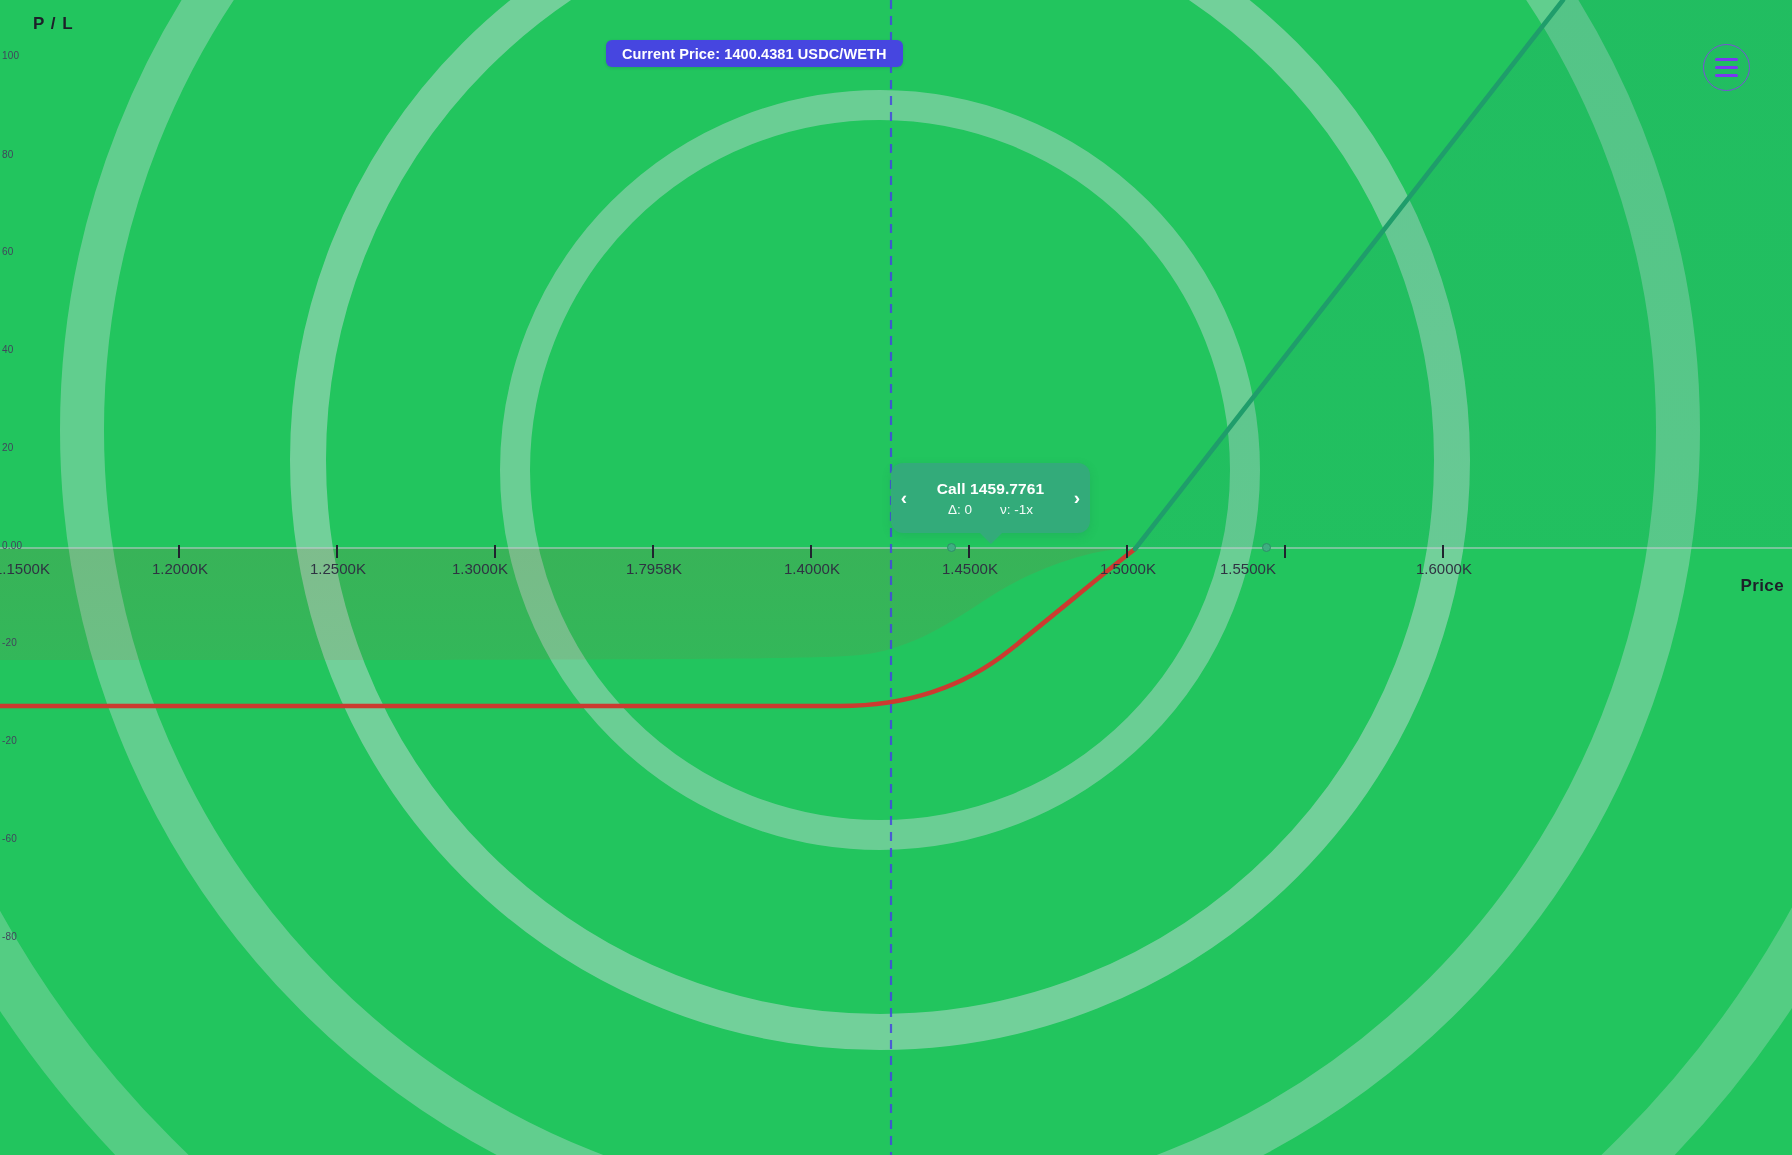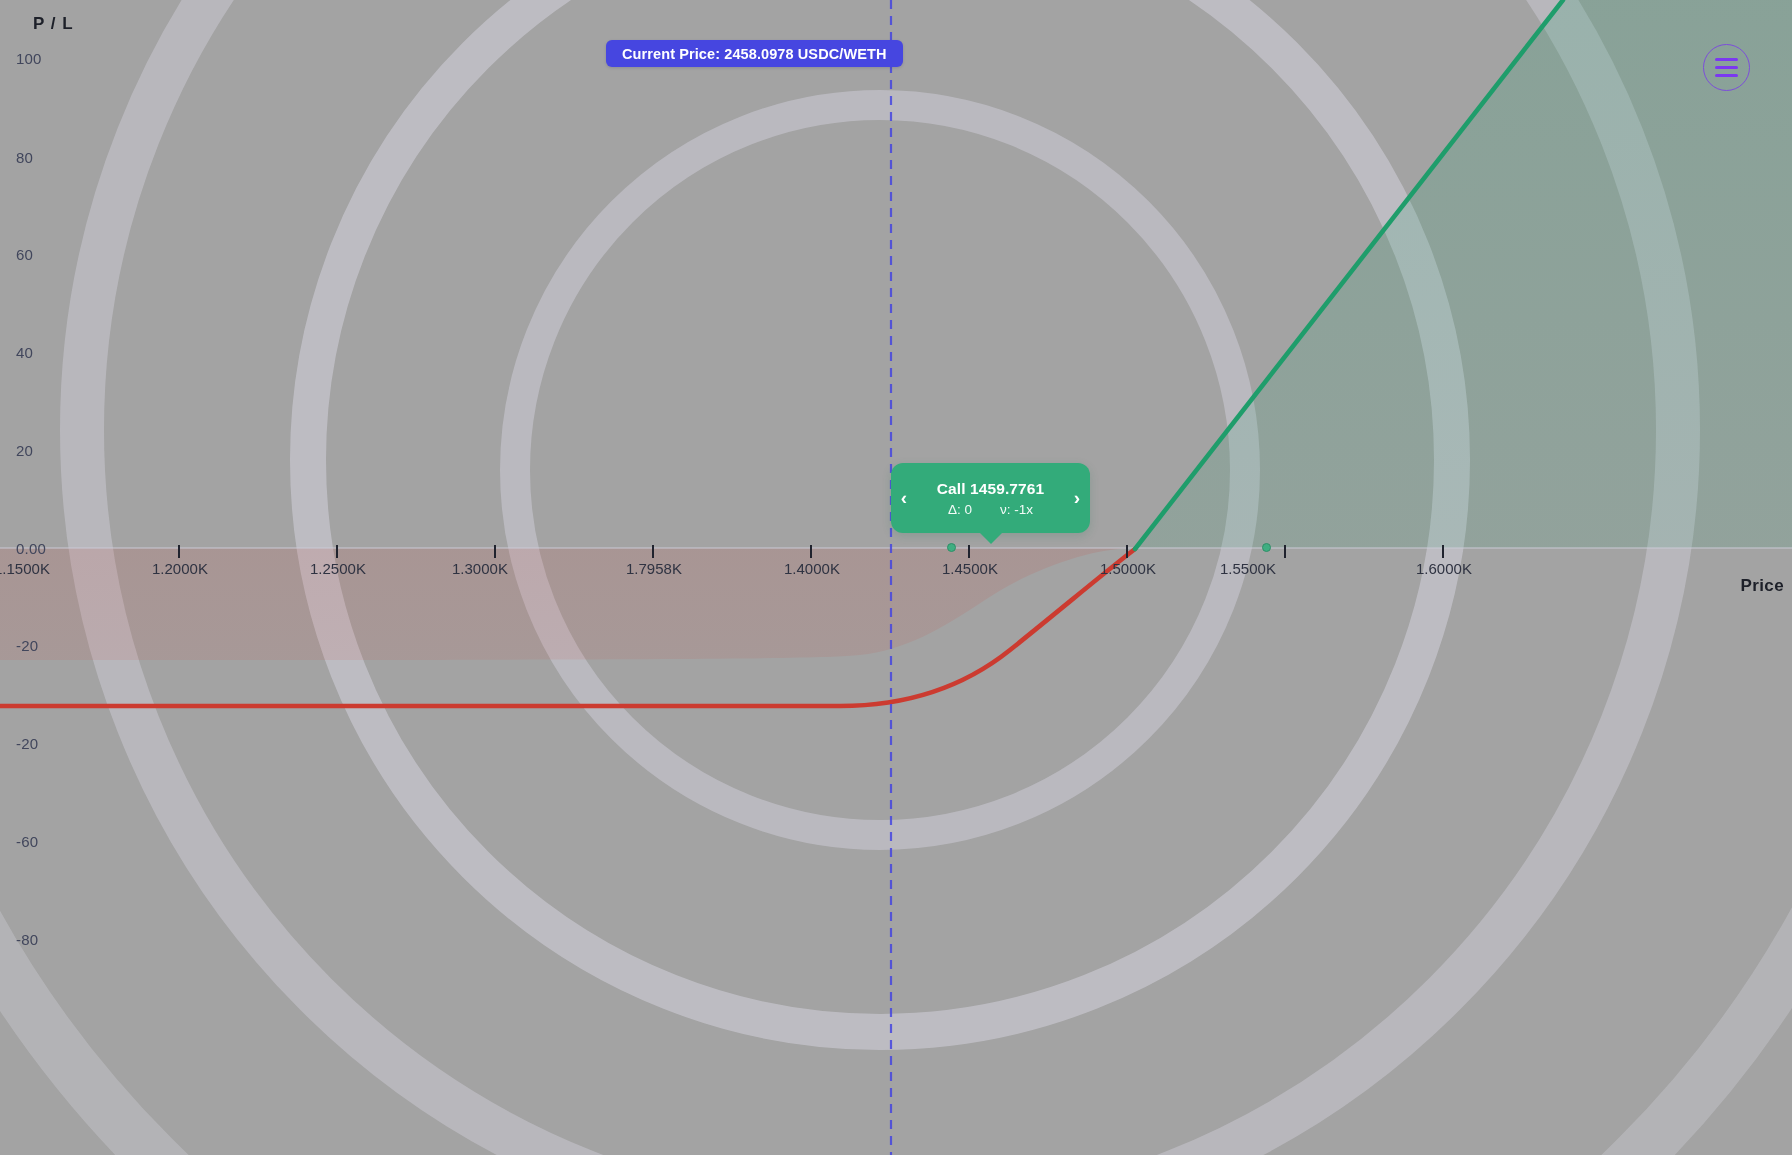--- a/index.html
+++ b/index.html
@@ -5,21 +5,21 @@
   * { margin:0; padding:0; box-sizing:border-box; }
   html,body {
     width:1792px; height:1155px;
     overflow:hidden;
     background:#f3f3f8;
     font-family:"Liberation Sans", sans-serif;
   }
   #app {
     position:relative;
     width:1792px; height:1155px;
-    background:#a3a3a3;
+    background:#22c55e;
     overflow:hidden;
   }
   
   .bg-rings {
     position:absolute; inset:0;
     pointer-events:none;
     z-index:0;
   }
   .ring {
     position:absolute;
@@ -31,22 +31,22 @@
   .ring.r3 { width:2150px; height:2150px; left:-180px; top:-660px; border-width:52px; border-color:rgba(229,227,241,0.26);}
   .ring.r4 { width:760px;  height:760px;  left:500px;  top:90px;   border-width:30px; border-color:rgba(224,222,237,0.38);}
 
   
   .plot-surface { position:absolute; inset:0; z-index:1; }
   .plot-svg { position:absolute; inset:0; width:1792px; height:1155px; display:block; }
 
   
   .ytick {
     position:absolute;
-    left:16px;
-    font-size:15px;
+    left:2px;
+    font-size:10px;
     color:#41465c;
     letter-spacing:.2px;
     white-space:nowrap;
     z-index:4;
   }
   .xtick {
     position:absolute;
     font-size:15px;
     color:#2f3342;
     white-space:nowrap;
@@ -243,21 +243,21 @@
   <div class="xtick" style="left:626px;  top:560px">1.7958K</div>
   <div class="xtick" style="left:784px;  top:560px">1.4000K</div>
   <div class="xtick" style="left:942px;  top:560px">1.4500K</div>
   <div class="xtick" style="left:1100px; top:560px">1.5000K</div>
   <div class="xtick" style="left:1220px; top:560px">1.5500K</div>
   <div class="xtick" style="left:1416px; top:560px">1.6000K</div>
 
   <div class="strike-dot" style="left:947px;  top:543px"></div>
   <div class="strike-dot" style="left:1262px; top:543px"></div>
 
-  <div class="price-badge">Current Price: 2458.0978 USDC/WETH</div>
+  <div class="price-badge">Current Price: 1400.4381 USDC/WETH</div>
 
   <div class="opt-tooltip">
     <div class="opt-arrow">‹</div>
     <div class="opt-body">
       <div class="opt-title">Call 1459.7761</div>
       <div class="opt-greeks">
         <span>Δ: 0</span>
         <span>ν: -1x</span>
       </div>
     </div>

